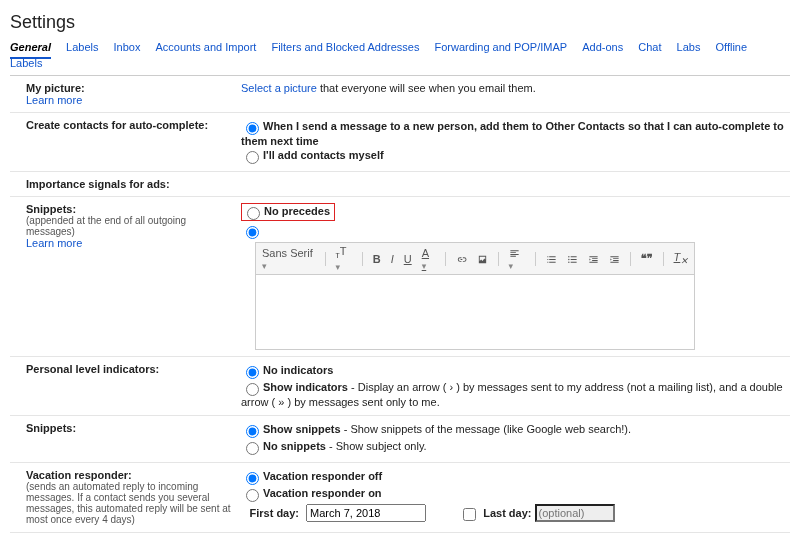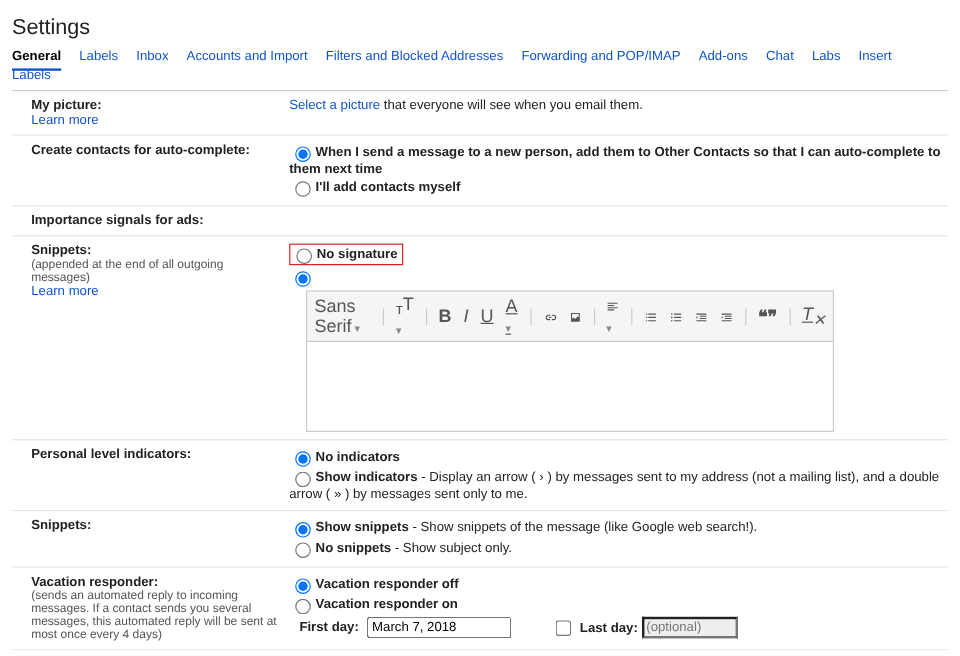--- a/index.html
+++ b/index.html
@@ -12,21 +12,21 @@
     width: 800px;
   }
   .page { padding: 8px 10px 0 10px; }
   h1.title { font-size: 18px; font-weight: normal; margin: 4px 0 8px 0; }
   .tabs {
     border-bottom: 1px solid #ccc;
     padding-bottom: 2px;
     margin-bottom: 0;
   }
   .tabs span { margin-right: 12px; color: #1155cc; cursor: pointer; display:inline-block; padding-bottom:4px;}
-  .tabs span.active { color: #000; font-weight: bold; border-bottom: 2px solid #1155cc; margin-bottom:-3px;}
+  .tabs span.active { color: #000; font-weight: bold; border-bottom: 2px solid #1155cc; margin-bottom:-3px;font-style:italic;}
   .content { }
   .row {
     display: flex;
     border-bottom: 1px solid #e5e5e5;
     padding: 6px 0;
   }
   .left {
     width: 215px;
     flex: 0 0 215px;
     padding-right: 10px;
@@ -40,21 +40,21 @@
   label.radio input { margin-right: 4px; vertical-align: middle;}
   .bold { font-weight: bold; }
   .redbox { border: 1px solid #d22; display: inline-block; padding: 0 4px 0 0; margin-bottom:2px;}
   .toolbar {
     border: 1px solid #ccc;
     background: #f5f5f5;
     padding: 2px 4px;
     display: flex;
     align-items: center;
     gap: 6px;
-    font-size: 15px;
+    font-size: 11px;
     color: #555;
     margin-top: 2px;
   }
   .toolbar .sep { width:1px; height:14px; background:#ccc; margin:0 2px;}
   .toolbar .btn { cursor:pointer; padding:0 2px; font-family: Arial;}
   .toolbar .dd::after { content:" ▾"; font-size:9px; color:#888;}
   .editor {
     border: 1px solid #ccc;
     border-top: none;
     height: 75px;
@@ -83,21 +83,21 @@
   <div class="tabs">
     <span class="active">General</span>
     <span>Labels</span>
     <span>Inbox</span>
     <span>Accounts and Import</span>
     <span>Filters and Blocked Addresses</span>
     <span>Forwarding and POP/IMAP</span>
     <span>Add-ons</span>
     <span>Chat</span>
     <span>Labs</span>
-    <span>Insert</span>
+    <span>Offline</span>
     <span>Labels</span>
   </div>
 
   <div class="content">
 
     <div class="row">
       <div class="left">
         <div class="head">My picture:</div>
         <a class="link">Learn more</a>
       </div>
@@ -123,21 +123,21 @@
     </div>
 
     <div class="row">
       <div class="left">
         <div class="head">Snippets:</div>
         <div class="sub">(appended at the end of all outgoing messages)</div>
         <a class="link">Learn more</a>
       </div>
       <div class="right">
         <div class="redbox">
-          <label class="radio" style="display:inline-block;margin:0;"><input type="radio" style=""><span class="bold">No signature</span></label>
+          <label class="radio" style="display:inline-block;margin:0;"><input type="radio" style=""><span class="bold">No precedes</span></label>
         </div>
         <div>
           <label class="radio" style="display:inline-block;"><input type="radio" checked="" style=""></label>
         </div>
         <div class="sigwrap">
           <div class="toolbar">
             <span class="btn dd">Sans Serif</span>
             <span class="sep"></span>
             <span class="btn dd"><sub>т</sub>T</span>
             <span class="sep"></span>

